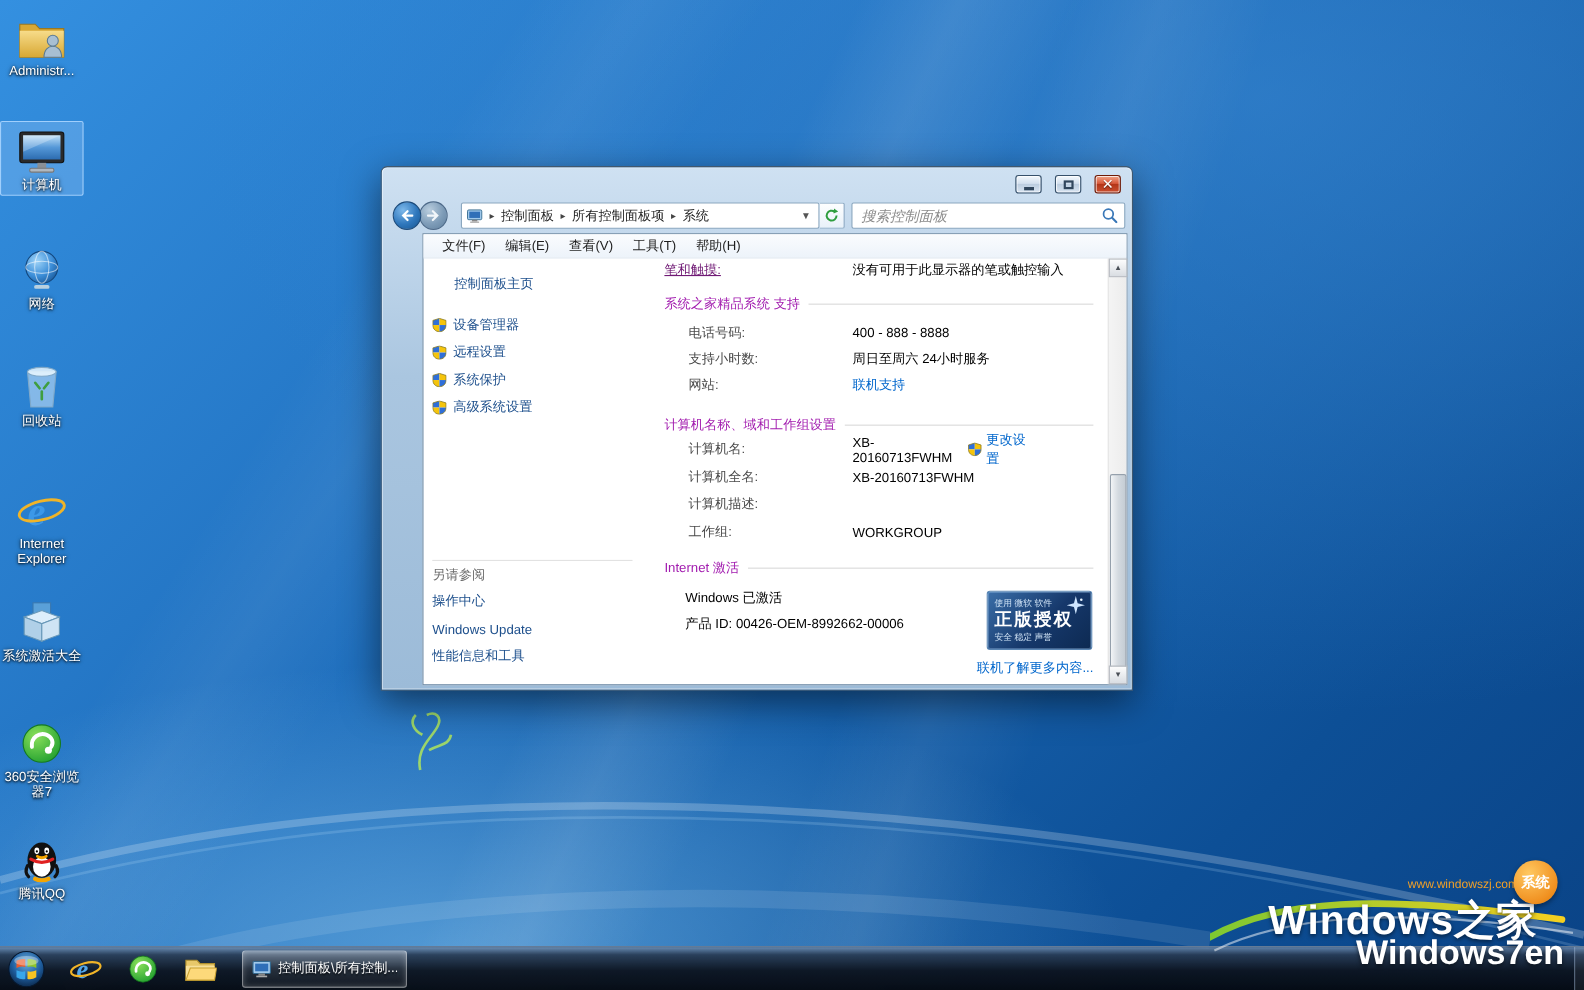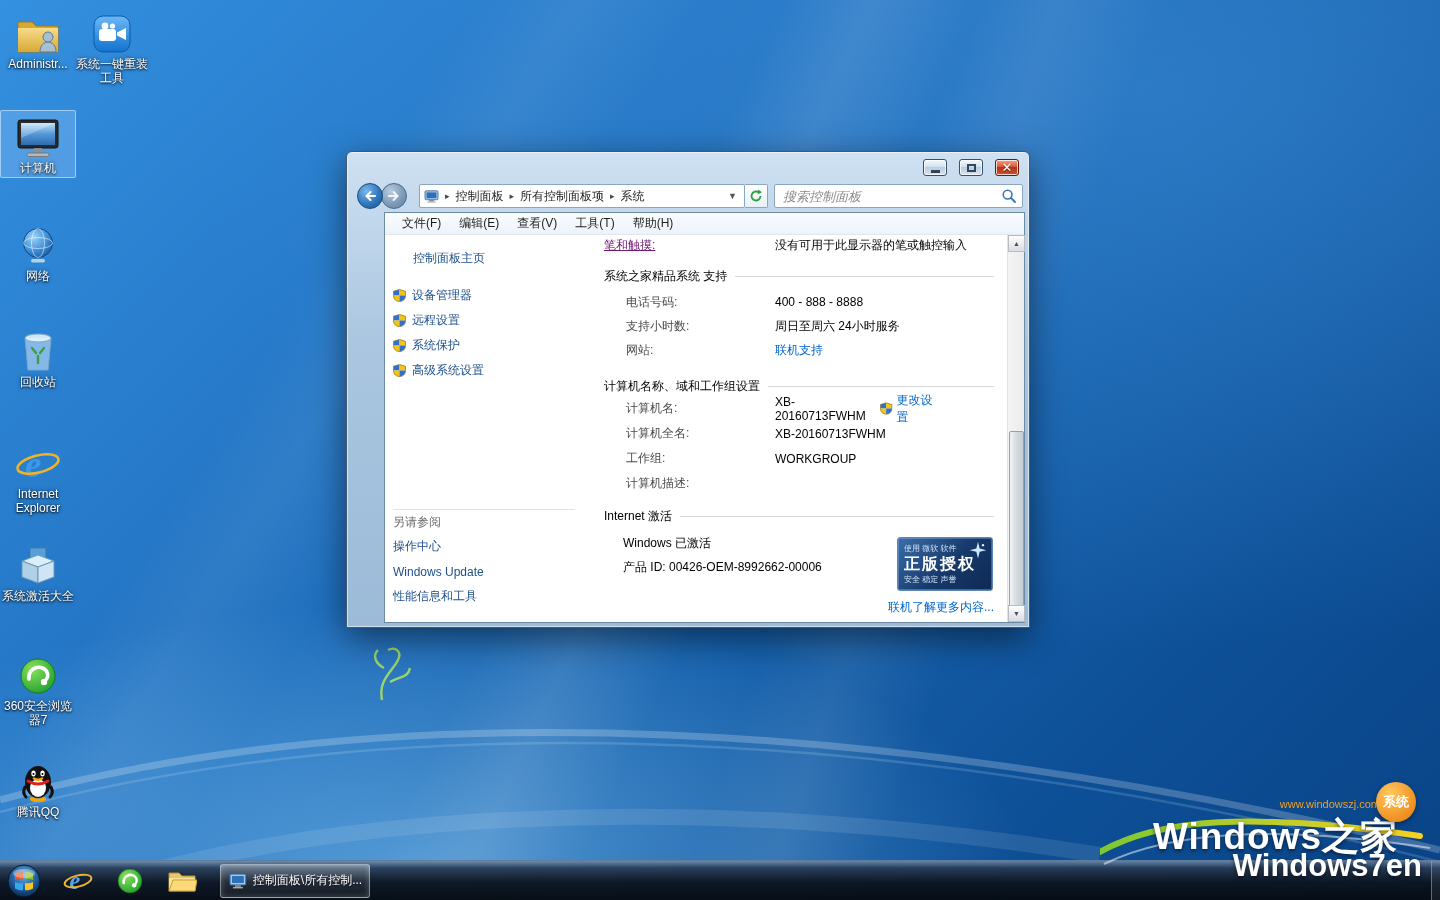--- a/index.html
+++ b/index.html
@@ -69,21 +69,21 @@
   .side-link { padding-left:8px; height:25px; display:flex; align-items:center; color:#1d4f8c; }
 
   
   .main { flex:1; position:relative; padding:0 13px 0 19px; font-size:12px; color:#000; }
   .row { display:flex; align-items:center; height:24px; padding-left:22px; }
   .row .lab { width:149px; color:#4a4a4a; flex:0 0 auto; }
   .row .val { color:#000; }
   .penrow { display:flex; align-items:center; height:18px; }
   .penrow .lab { width:171px; color:#701a75; flex:0 0 auto;text-decoration:underline; }
   .section { display:flex; align-items:center; gap:8px; height:20px; }
-  .section .st { color:#000000; white-space:nowrap; }
+  .section .st { color:#a21caf; white-space:nowrap; }
   .section .ln { flex:1; height:1px; background:#d9d9d9; }
   .link { color:#0066cc; }
   .changeset { margin-left:auto; margin-right:52px; display:flex; align-items:center; gap:4px; }
 
   .badge { position:absolute; top:302px; right:14px; width:96px; height:54px; border-radius:3px;
     background:linear-gradient(135deg,#3a6ea8,#16386b 55%,#0d2a52); border:1px solid #5a86b4;
     box-shadow:inset 0 0 0 1px rgba(160,200,240,0.35); color:#fff; padding:5px 6px; }
   .badge .b1 { font-size:8px; color:#cfe2f5; }
   .badge .b2 { font-size:16px; font-weight:bold; letter-spacing:2px; line-height:20px; }
   .badge .b3 { font-size:8px; color:#cfe2f5; }
@@ -147,38 +147,20 @@
           </defs>
         <path d="M2 6 h14 l4 4 h22 v26 h-40 z" fill="#d8a834" stroke="#9a7820"></path>
         <path d="M2 12 h40 v24 h-40 z" fill="url(#gAdm)"></path>
         <circle cx="32" cy="21" r="5" fill="#a8bfd2" stroke="#5a7a94"></circle>
         <path d="M24 36 c0-7 4-10 8-10 c4 0 8 3 8 10 z" fill="#a8bfd2" stroke="#5a7a94"></path>
       </svg>
     </div>
     <div class="lbl">Administr...</div>
   </div>
 
-  <div class="dicon" style="left:74px;top:6px">
-    <div class="ic">
-      <svg width="40" height="40" viewBox="0 0 40 40">
-        <defs>
-            <linearGradient id="gRei" x1="0" y1="0" x2="0" y2="1">
-              <stop offset="0" stop-color="#6cb8f8"></stop>
-              <stop offset="1" stop-color="#1272cc"></stop>
-            </linearGradient>
-          </defs>
-        <rect x="2" y="2" width="36" height="36" rx="9" fill="url(#gRei)" stroke="#0b5aa8"></rect>
-        <circle cx="13" cy="12" r="3.4" fill="#fff"></circle>
-          <circle cx="20.5" cy="12" r="2.6" fill="#fff"></circle>
-        <rect x="7" y="15" width="17" height="12" rx="3" fill="#fff"></rect>
-        <path d="M25 18.5 l9 -4.5 v12 l-9 -4.5 z" fill="#fff"></path>
-      </svg>
-    </div>
-    <div class="lbl">系统一键重装工具</div>
-  </div>
 
   <div class="dicon selected" style="left:0px;top:110px">
     <div class="ic">
       <svg width="46" height="40" viewBox="0 0 46 40">
         <defs>
             <linearGradient id="gScr" x1="0" y1="0" x2="0" y2="1">
               <stop offset="0" stop-color="#bfe0f8"></stop>
               <stop offset="0.5" stop-color="#5598d8"></stop>
               <stop offset="1" stop-color="#2c6cb0"></stop>
             </linearGradient>
@@ -473,26 +455,26 @@
                 <path d="M7 .5 L13.5 2.5 V7 C13.5 11 10.5 13.5 7 13.5 C3.5 13.5 .5 11 .5 7 V2.5 Z" fill="none" stroke="#8a7a20" stroke-width=".8"></path>
               </svg>
               <span class="link">更改设置</span>
             </span>
           </div>
           <div class="row" style="height:25px">
             <span class="lab">计算机全名:</span>
             <span class="val">XB-20160713FWHM</span>
           </div>
           <div class="row" style="height:25px">
+            <span class="lab">计算机描述:</span>
+            <span class="val"></span>
+          </div>
+          <div class="row" style="height:25px">
             <span class="lab">工作组:</span>
             <span class="val">WORKGROUP</span>
-          </div>
-          <div class="row" style="height:25px">
-            <span class="lab">计算机描述:</span>
-            <span class="val"></span>
           </div>
 
           <div class="section" style="margin-top:10px">
             <span class="st">Internet 激活</span>
             <span class="ln"></span>
           </div>
           <div class="row" style="margin-top:5px;padding-left:19px">
             <span class="val">Windows 已激活</span>
           </div>
           <div class="row" style="padding-left:19px">

